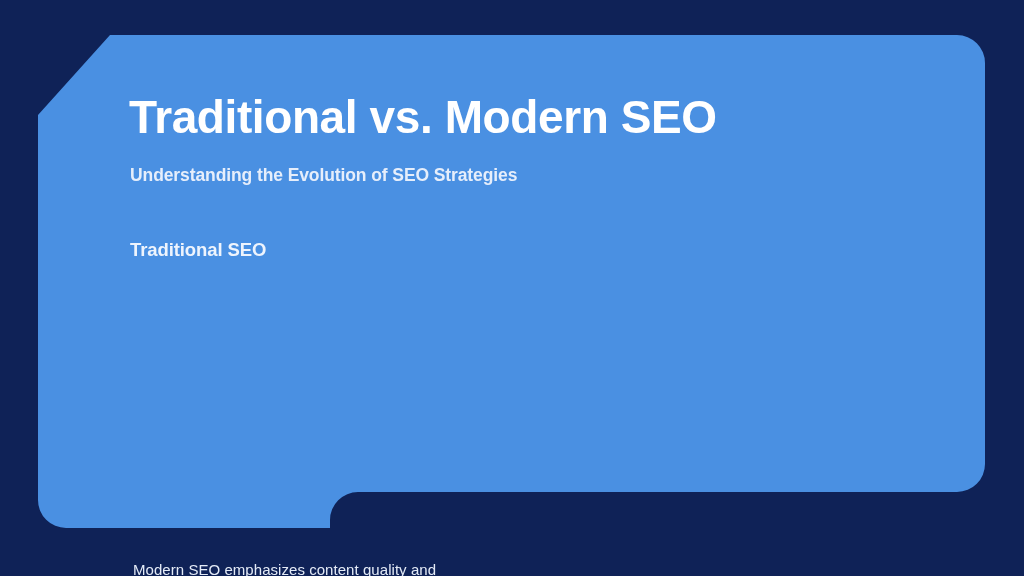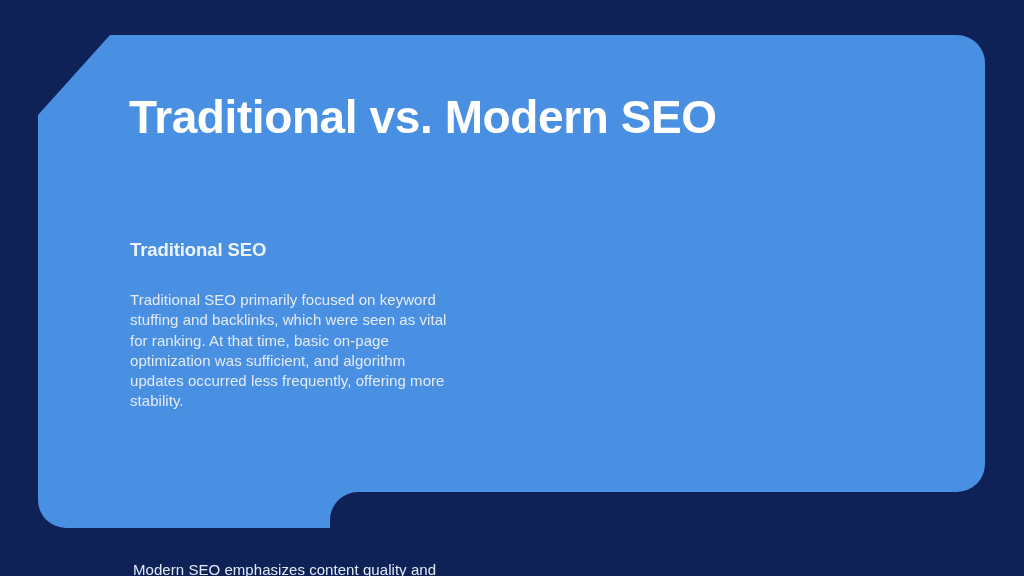--- a/index.html
+++ b/index.html
@@ -124,26 +124,26 @@
         L 66 528
         A 28 28 0 0 1 38 500
         L 38 115
         Z" fill="#4a90e2"></path>
   </svg>
 
   <div id="card-content">
 
     <h1 class="title">Traditional vs. Modern SEO</h1>
 
+    <p class="subtitle">Understanding the Evolution of SEO Strategies</p>
 
     <div class="columns">
 
       <div class="column">
         <h2 class="col-heading">Traditional SEO</h2>
-        <p class="col-body">Traditional SEO primarily focused on keyword stuffing and backlinks, which were seen as vital for ranking. At that time, basic on-page optimization was sufficient, and algorithm updates occurred less frequently, offering more stability.</p>
       </div>
 
       <div class="column">
         <p class="col-body">Modern SEO emphasizes content quality and user experience, leveraging AI and machine learning to influence rankings. It integrates voice and visual search capabilities, while prioritizing mobile-first design and Core Web Vitals as critical ranking factors.</p>
       </div>
 
     </div>
   </div>
 </div>
 

